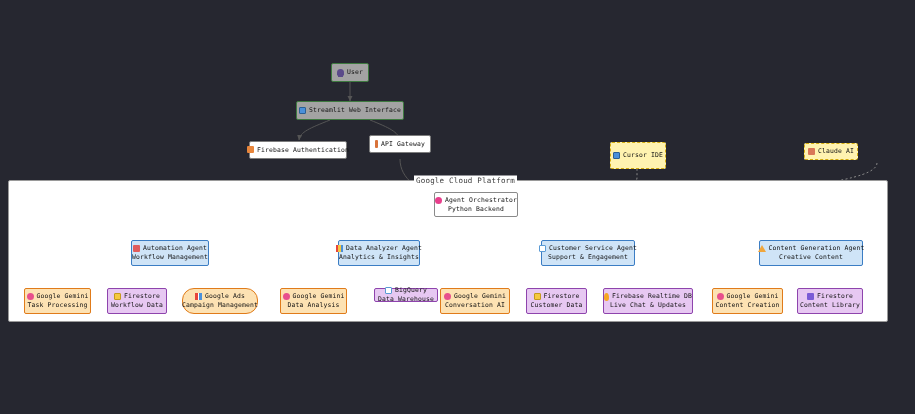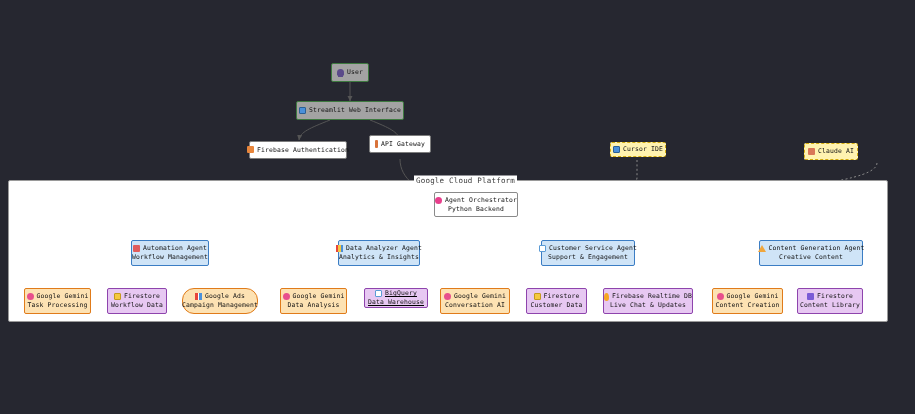--- a/index.html
+++ b/index.html
@@ -162,21 +162,21 @@
     </span>
   </div>
 
   <div class="node n-white" style="left:369px; top:135px; width:62px; height:18px;text-align:center;">
     <span class="ln1">
       <i class="ico ic-gateway"></i>
       <span>API Gateway</span>
     </span>
   </div>
 
-  <div class="node n-yellow" style="left:610px; top:142px; width:56px; height:15px;">
+  <div class="node n-yellow" style="left:610px; top:142px; width:56px; height:27px;">
     <span class="ln1">
       <i class="ico ic-monitor"></i>
       <span>Cursor IDE</span>
     </span>
   </div>
 
   <div class="node n-yellow" style="left:804px; top:143px; width:54px; height:17px;">
     <span class="ln1">
       <i class="ico ic-claude"></i>
       <span>Claude AI</span>
@@ -248,21 +248,21 @@
   </div>
 
   <div class="node n-orange" style="left:280px; top:288px; width:67px; height:26px;">
     <span class="ln1">
       <i class="ico ic-gemini"></i>
       <span>Google Gemini</span>
     </span>
     <span class="ln2">Data Analysis</span>
   </div>
 
-  <div class="node n-purple" style="left:364px; top:288px; width:64px; height:20px;text-decoration:underline;">
+  <div class="node n-purple" style="left:374px; top:288px; width:64px; height:14px;">
     <span class="ln1">
       <i class="ico ic-bq"></i>
       <span>BigQuery</span>
     </span>
     <span class="ln2">Data Warehouse</span>
   </div>
 
   <div class="node n-orange" style="left:440px; top:288px; width:70px; height:26px;">
     <span class="ln1">
       <i class="ico ic-gemini"></i>

